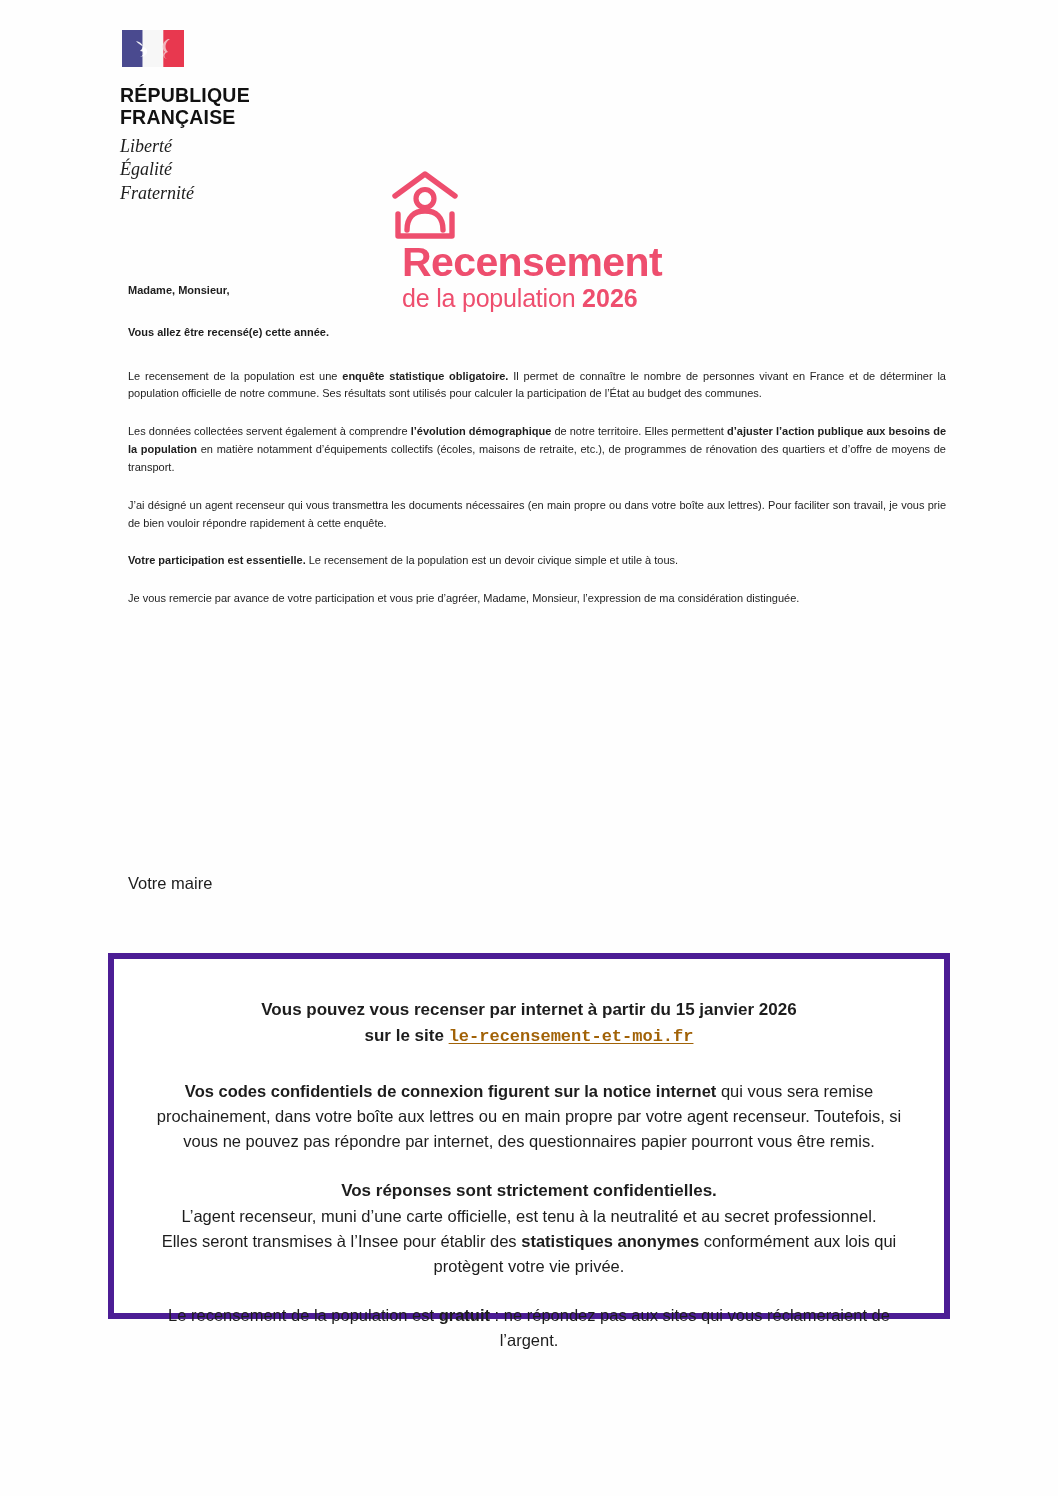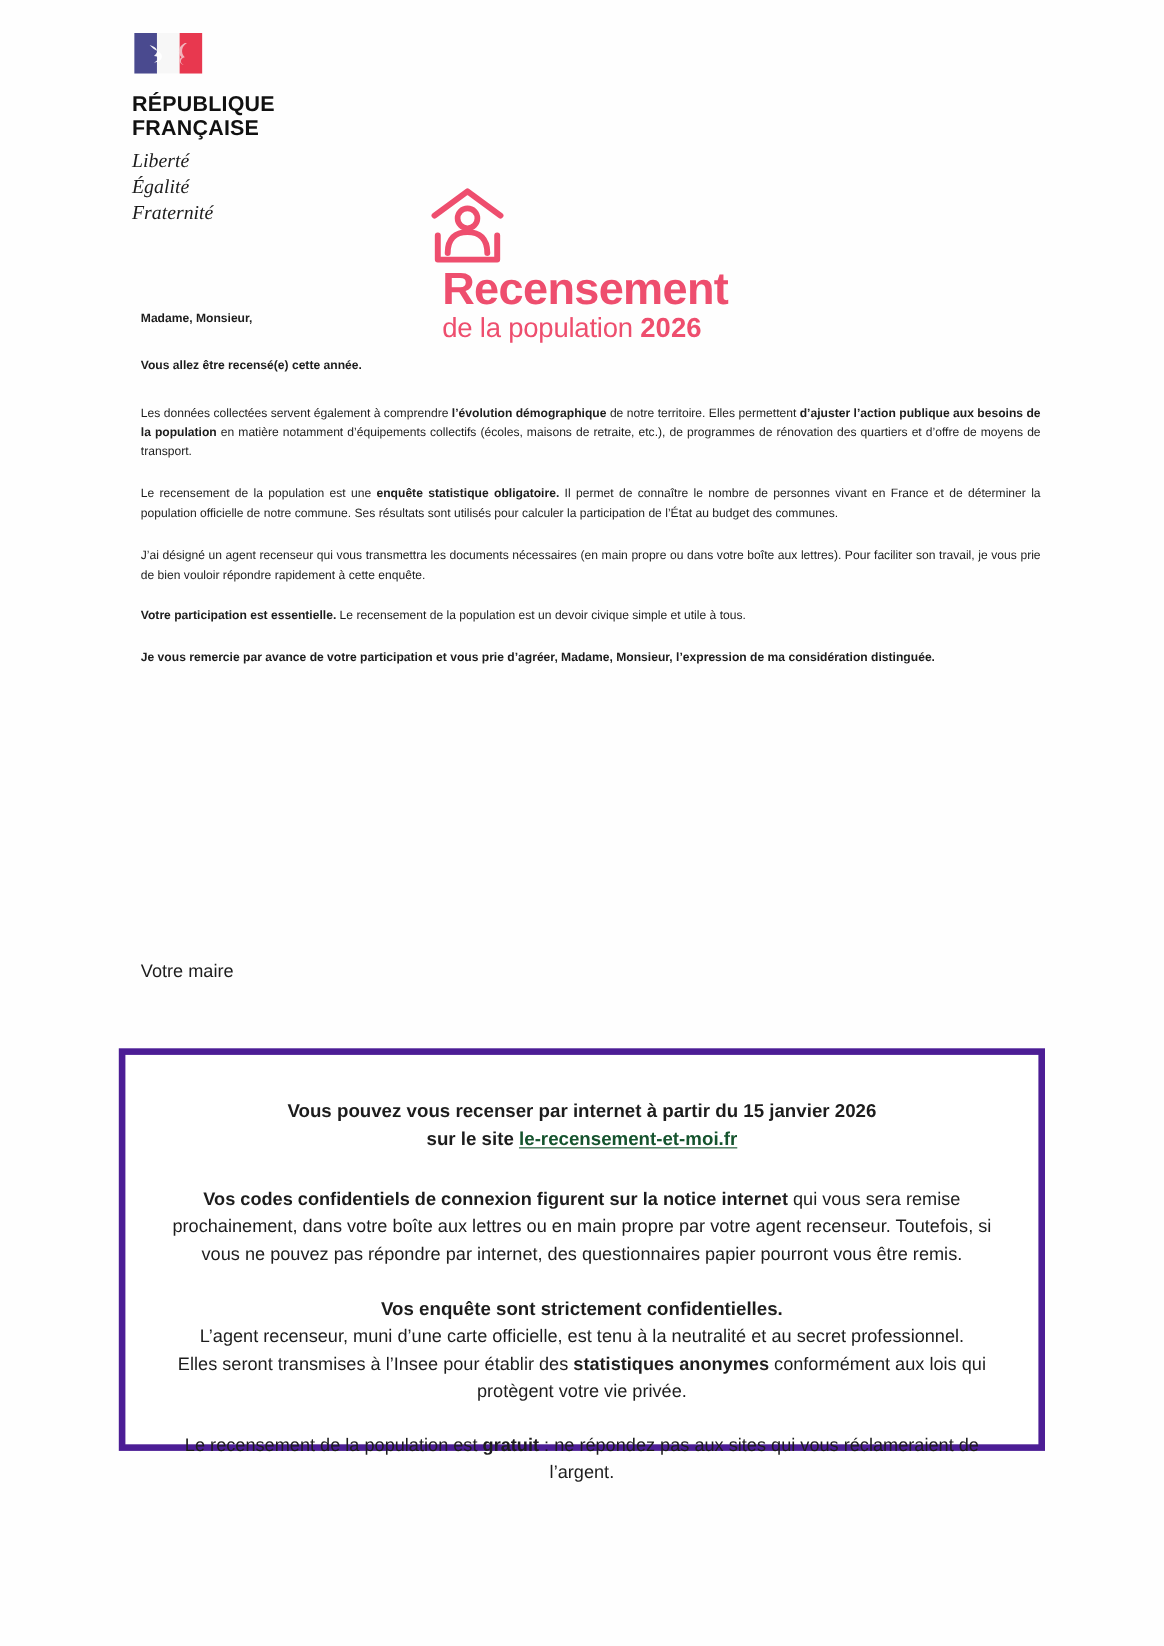--- a/index.html
+++ b/index.html
@@ -101,21 +101,21 @@
     text-align: justify;
   }
   .letter p.salutation {
     font-weight: bold;
     margin-bottom: 24px;
   }
   .letter p.lead {
     font-weight: bold;
     margin-bottom: 26px;
   }
-  .letter p.last { margin-bottom: 4px; font-weight: bold; }
+  .letter p.last { margin-bottom: 4px; }
   .letter b { font-weight: bold; }
 
   .signature {
     position: absolute;
     left: 128px;
     top: 874px;
     width: 818px;
     text-align: left;
     font-size: 16.5px;
     color: #1d1d1d;
@@ -142,24 +142,25 @@
   .info-inner p { margin: 0; }
   .info-inner b { font-weight: bold; }
   .ib-gap-lg { height: 30px; }
   .ib-gap-md { height: 24px; }
   .ib-head {
     font-weight: bold;
     font-size: 17px;
     line-height: 1.5;
   }
   .url {
-    color: #14532d;
+    color: #a16207;
     font-weight: bold;
     text-decoration: underline;
     text-underline-offset: 2px;
+    font-family: Liberation Mono, monospace;
   }
 </style>
 </head>
 <body>
 
 <div class="page">
 
   <div class="rf-block">
     <svg class="rf-flag" viewBox="0 0 62 37">
       <rect x="0" y="0" width="20.7" height="37" fill="#4a4a8f"></rect>
@@ -195,23 +196,23 @@
       </div>
     </div>
   </div>
 
   <div class="letter">
 
     <p class="salutation">Madame, Monsieur,</p>
 
     <p class="lead">Vous allez être recensé(e) cette année.</p>
 
+    <p><span>Le recensement de la population est une </span><b>enquête statistique obligatoire.</b><span> Il permet de connaître le nombre de personnes vivant en France et de déterminer la population officielle de notre commune. Ses résultats sont utilisés pour calculer la participation de l’État au budget des communes.</span></p>
+
     <p><span>Les données collectées servent également à comprendre </span><b>l’évolution démographique</b><span> de notre territoire. Elles permettent </span><b>d’ajuster l’action publique aux besoins de la population</b><span> en matière notamment d’équipements collectifs (écoles, maisons de retraite, etc.), de programmes de rénovation des quartiers et d’offre de moyens de transport.</span></p>
-
-    <p><span>Le recensement de la population est une </span><b>enquête statistique obligatoire.</b><span> Il permet de connaître le nombre de personnes vivant en France et de déterminer la population officielle de notre commune. Ses résultats sont utilisés pour calculer la participation de l’État au budget des communes.</span></p>
 
     <p>J’ai désigné un agent recenseur qui vous transmettra les documents nécessaires (en main propre ou dans votre boîte aux lettres). Pour faciliter son travail, je vous prie de bien vouloir répondre rapidement à cette enquête.</p>
 
     <p><b>Votre participation est essentielle.</b><span> Le recensement de la population est un devoir civique simple et utile à tous.</span></p>
 
     <p class="last">Je vous remercie par avance de votre participation et vous prie d’agréer, Madame, Monsieur, l’expression de ma considération distinguée.</p>
   </div>
 
   <div class="signature">Votre maire</div>
 
@@ -220,21 +221,21 @@
 
       <p class="ib-head">Vous pouvez vous recenser par internet à partir du 15 janvier 2026</p>
       <p class="ib-head"><span>sur le site </span><a class="url" href="#">le-recensement-et-moi.fr</a></p>
 
       <div class="ib-gap-lg"></div>
 
       <p><b>Vos codes confidentiels de connexion figurent sur la notice internet</b><span> qui vous sera remise prochainement, dans votre boîte aux lettres ou en main propre par votre agent recenseur. Toutefois, si vous ne pouvez pas répondre par internet, des questionnaires papier pourront vous être remis.</span></p>
 
       <div class="ib-gap-md"></div>
 
-      <p class="ib-head">Vos enquête sont strictement confidentielles.</p>
+      <p class="ib-head">Vos réponses sont strictement confidentielles.</p>
       <p>L’agent recenseur, muni d’une carte officielle, est tenu à la neutralité et au secret professionnel.</p>
       <p><span>Elles seront transmises à l’Insee pour établir des </span><b>statistiques anonymes</b><span> conformément aux lois qui protègent votre vie privée.</span></p>
 
       <div class="ib-gap-md"></div>
 
       <p><span>Le recensement de la population est </span><b>gratuit</b><span> : ne répondez pas aux sites qui vous réclameraient de l’argent.</span></p>
     </div>
   </div>
 
 </div>

